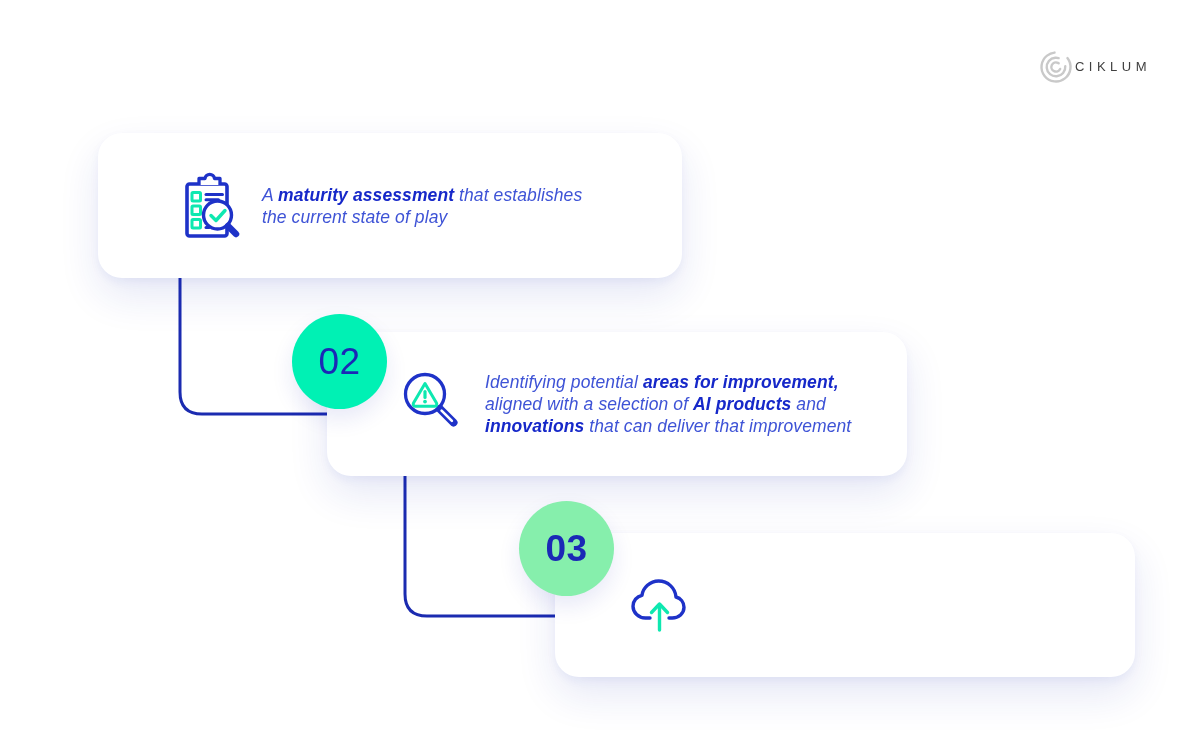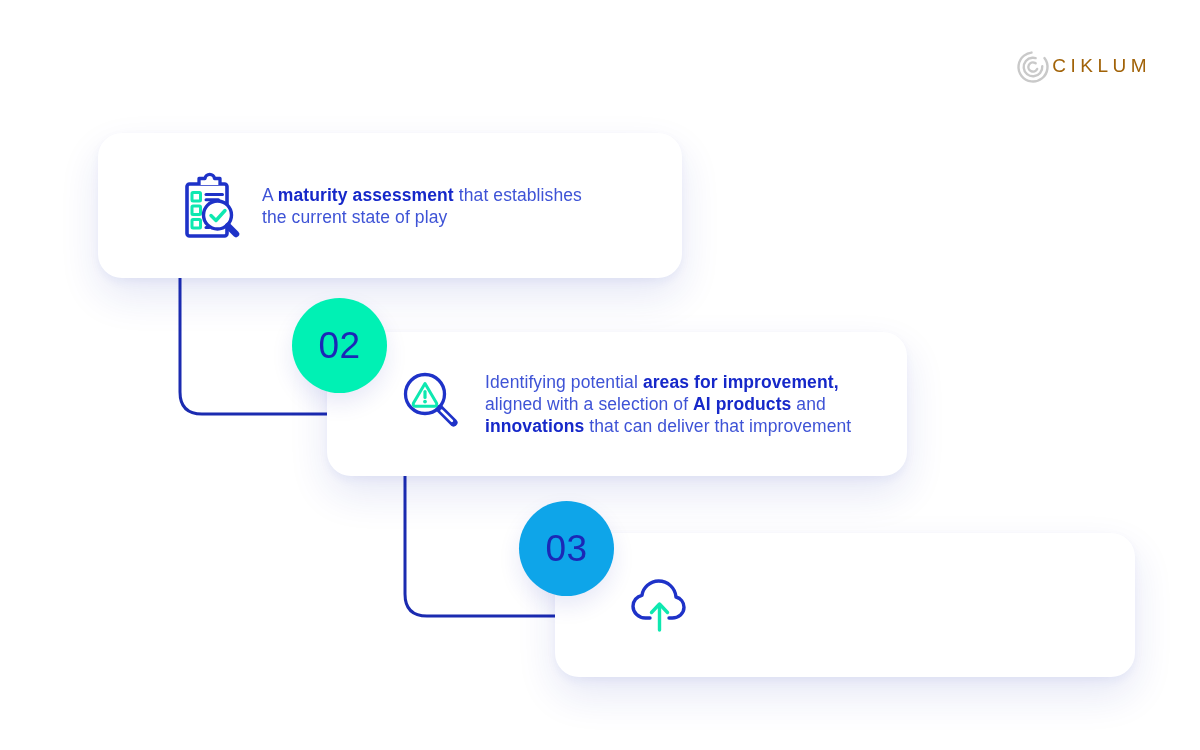--- a/index.html
+++ b/index.html
@@ -19,38 +19,38 @@
   }
   .card-1 { left:98px;  top:133px; width:584px; height:145px; padding-left:76px; }
   .card-2 { left:327px; top:332px; width:580px; height:144px; padding-left:70px; }
   .card-3 { left:555px; top:533px; width:580px; height:144px; padding-left:70px; }
 
   .icon-wrap { width:74px; height:74px; flex:0 0 auto; margin-right:14px; }
   .icon-wrap svg { display:block; }
 
   .card-text {
     font-size:17.5px; line-height:22px; color:#3e53d6;
-    white-space:pre-line; letter-spacing:0.1px;
+    white-space:pre-line; letter-spacing:0.1px;font-style:italic;
   }
   .card-text .b { font-weight:bold; color:#1628c9; }
 
   
   .badge {
     position:absolute; width:95px; height:95px; border-radius:50%;
     display:flex; align-items:center; justify-content:center;
     font-size:37px; letter-spacing:0.5px; z-index:3;
     box-shadow: 0 10px 22px rgba(27,43,176,0.10);
   }
   .badge-1 { left:64px;  top:109px; }
-  .badge-2 { left:292px; top:298px; }
+  .badge-2 { left:292px; top:314px; }
   .badge-3 { left:519px; top:501px; }
 
   
   .logo { position:absolute; top:48px; right:49px; display:flex; align-items:center; z-index:4; }
-  .logo-text { font-size:19px; letter-spacing:4.5px; color:#a16207; }
+  .logo-text { font-size:13px; letter-spacing:4.5px; color:#404040; }
 </style>
 </head>
 <body>
 
 <div id="canvas">
 
   <svg id="connectors" width="1200" height="750" viewBox="0 0 1200 750">
     <path d="M180 278 L180 392 Q180 414 202 414 L380 414" fill="none" stroke="#1b2bb0" stroke-width="3"></path>
     <path d="M405 476 L405 594 Q405 616 427 616 L610 616" fill="none" stroke="#1b2bb0" stroke-width="3"></path>
   </svg>
@@ -99,21 +99,21 @@
         <path d="M25 50 H20.5 C13.6 50 8 44.6 8 38.2 c0-5.3 3.8-9.8 9-10.9 C18 19.6 25 13 33.6 13 c9.2 0 16.7 7 17.4 16 4.7 1.2 8 5.4 8 10.3 C59 45.4 53.7 50 47.2 50 H44" fill="none" stroke="#1e32c8" stroke-width="3.4" stroke-linecap="round" stroke-linejoin="round"></path>
         <line x1="34.5" y1="62" x2="34.5" y2="36.5" stroke="#0ee8b0" stroke-width="3.4" stroke-linecap="round"></line>
         <path d="M26.5 44.5 L34.5 36 L42.5 44.5" fill="none" stroke="#0ee8b0" stroke-width="3.4" stroke-linecap="round" stroke-linejoin="round"></path>
       </svg>
     </div>
   </div>
 
   <div class="badge badge-2" style="background: rgb(0, 241, 180); color: rgb(27, 40, 182);">
     <span>02</span>
   </div>
-  <div class="badge badge-3" style="background: #0ea5e9; color: rgb(27, 40, 182);">
+  <div class="badge badge-3" style="background: #86efac; color: rgb(27, 40, 182); font-weight: bold;">
     <span>03</span>
   </div>
 
   <div class="logo">
     <svg width="36" height="36" viewBox="0 0 36 36">
       <g fill="none" stroke="#c9c9c9" stroke-width="2.4" stroke-linecap="round">
         <circle cx="17" cy="19" r="14.5" stroke-dasharray="76 100" transform="rotate(-38 17 19)"></circle>
         <circle cx="17" cy="19" r="9.3" stroke-dasharray="47 100" transform="rotate(-5 17 19)"></circle>
         <circle cx="17" cy="19" r="4.6" stroke-dasharray="22 100" transform="rotate(25 17 19)"></circle>
       </g>

